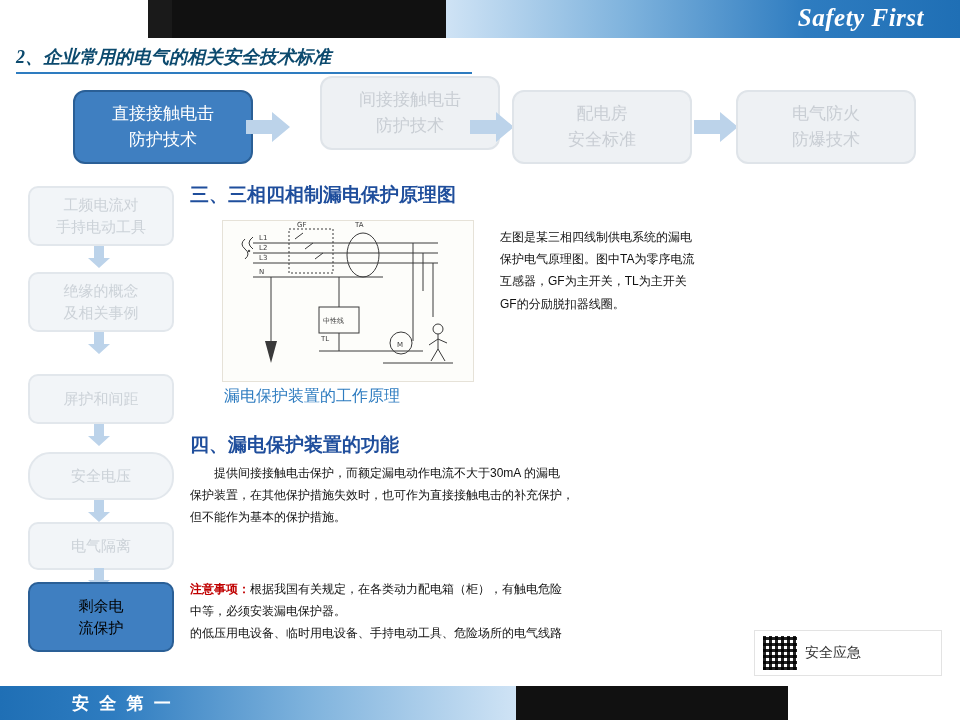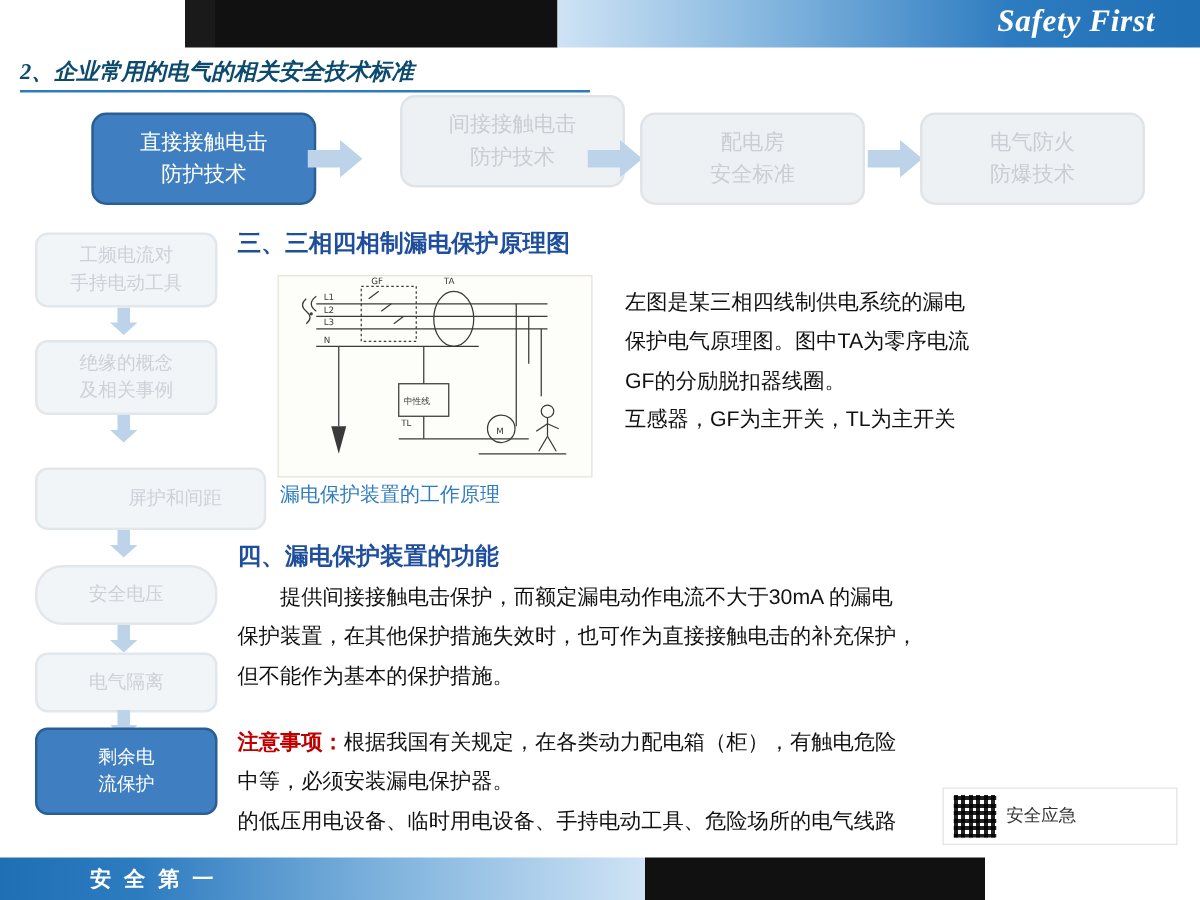--- a/index.html
+++ b/index.html
@@ -30,25 +30,25 @@
     display:flex;flex-direction:column;align-items:center;justify-content:center;
     font-size:17px;line-height:1.55;text-align:center;}
   .topbox.active{background:#3f7fc1;border:2px solid #2a5f96;color:#ffffff;}
   .topbox.dim{background:#eef1f4;border:2px solid #dfe4e9;color:#c9ced4;}
   .arrow-r{position:absolute;width:44px;height:30px;}
   
   .lbox{position:absolute;left:28px;width:142px;height:56px;border-radius:10px;
     display:flex;flex-direction:column;align-items:center;justify-content:center;
     font-size:15px;line-height:1.5;text-align:center;}
   .lbox.dim{background:#f2f5f8;border:2px solid #e2e7ec;color:#ccd2d8;}
-  .lbox.active{background:#3f7fc1;border:2px solid #2a5f96;color:#ffffff;}
+  .lbox.active{background:#3f7fc1;border:2px solid #2a5f96;color:#000000;}
   .arrow-d{position:absolute;left:88px;width:22px;height:22px;}
   
   .h3{position:absolute;color:#1f4e9c;font-weight:bold;font-size:19px;}
-  .para{position:absolute;font-size:17px;color:#111;line-height:1.85;}
+  .para{position:absolute;font-size:12px;color:#111;line-height:1.85;}
   .caption{position:absolute;color:#2e7cc0;font-size:16px;}
   .note-label{color:#c00000;font-weight:bold;}
   
   .figure{position:absolute;left:222px;top:220px;width:250px;height:160px;
     background:#fdfdfa;border:1px solid #e6e2d8;}
   
   .botbar{position:absolute;left:0;bottom:0;width:960px;height:34px;}
   .bb-grad{position:absolute;left:0;top:0;width:516px;height:34px;
     background:linear-gradient(90deg,#1f6fb5 0%,#2e7cc0 22%,#7fb3dd 60%,#cfe3f5 100%);}
   .bb-black{position:absolute;left:516px;top:0;width:272px;height:34px;background:#111111;}
@@ -117,21 +117,21 @@
 </svg>
 
 <div class="lbox dim" style="top:272px;">
   <div>绝缘的概念</div>
   <div>及相关事例</div>
 </div>
 <svg class="arrow-d" style="top:332px;" viewBox="0 0 22 22">
   <polygon points="6,0 16,0 16,12 22,12 11,22 0,12 6,12" fill="#bcd3ea"></polygon>
 </svg>
 
-<div class="lbox dim" style="top:374px;height:46px;padding-left:39px;">
+<div class="lbox dim" style="top:374px;height:46px;">
   <div>屏护和间距</div>
 </div>
 <svg class="arrow-d" style="top:424px;" viewBox="0 0 22 22">
   <polygon points="6,0 16,0 16,12 22,12 11,22 0,12 6,12" fill="#bcd3ea"></polygon>
 </svg>
 
 <div class="lbox dim" style="top:452px;height:44px;border-radius:22px;">
   <div>安全电压</div>
 </div>
 <svg class="arrow-d" style="top:500px;" viewBox="0 0 22 22">
@@ -205,22 +205,22 @@
       <text x="100" y="102">中性线</text>
       <text x="174" y="126">M</text>
     </g>
   </svg>
 </div>
 <div class="caption" style="left:224px;top:386px;">漏电保护装置的工作原理</div>
 
 <div class="para" style="left:500px;top:226px;width:400px;">
   <div>左图是某三相四线制供电系统的漏电</div>
   <div>保护电气原理图。图中TA为零序电流</div>
+  <div>互感器，GF为主开关，TL为主开关</div>
   <div>GF的分励脱扣器线圈。</div>
-  <div>互感器，GF为主开关，TL为主开关</div>
 </div>
 
 <div class="h3" style="left:190px;top:432px;">四、漏电保护装置的功能</div>
 
 <div class="para" style="left:190px;top:462px;width:700px;">
   <div>　　提供间接接触电击保护，而额定漏电动作电流不大于30mA 的漏电</div>
   <div>保护装置，在其他保护措施失效时，也可作为直接接触电击的补充保护，</div>
   <div>但不能作为基本的保护措施。</div>
 </div>
 

